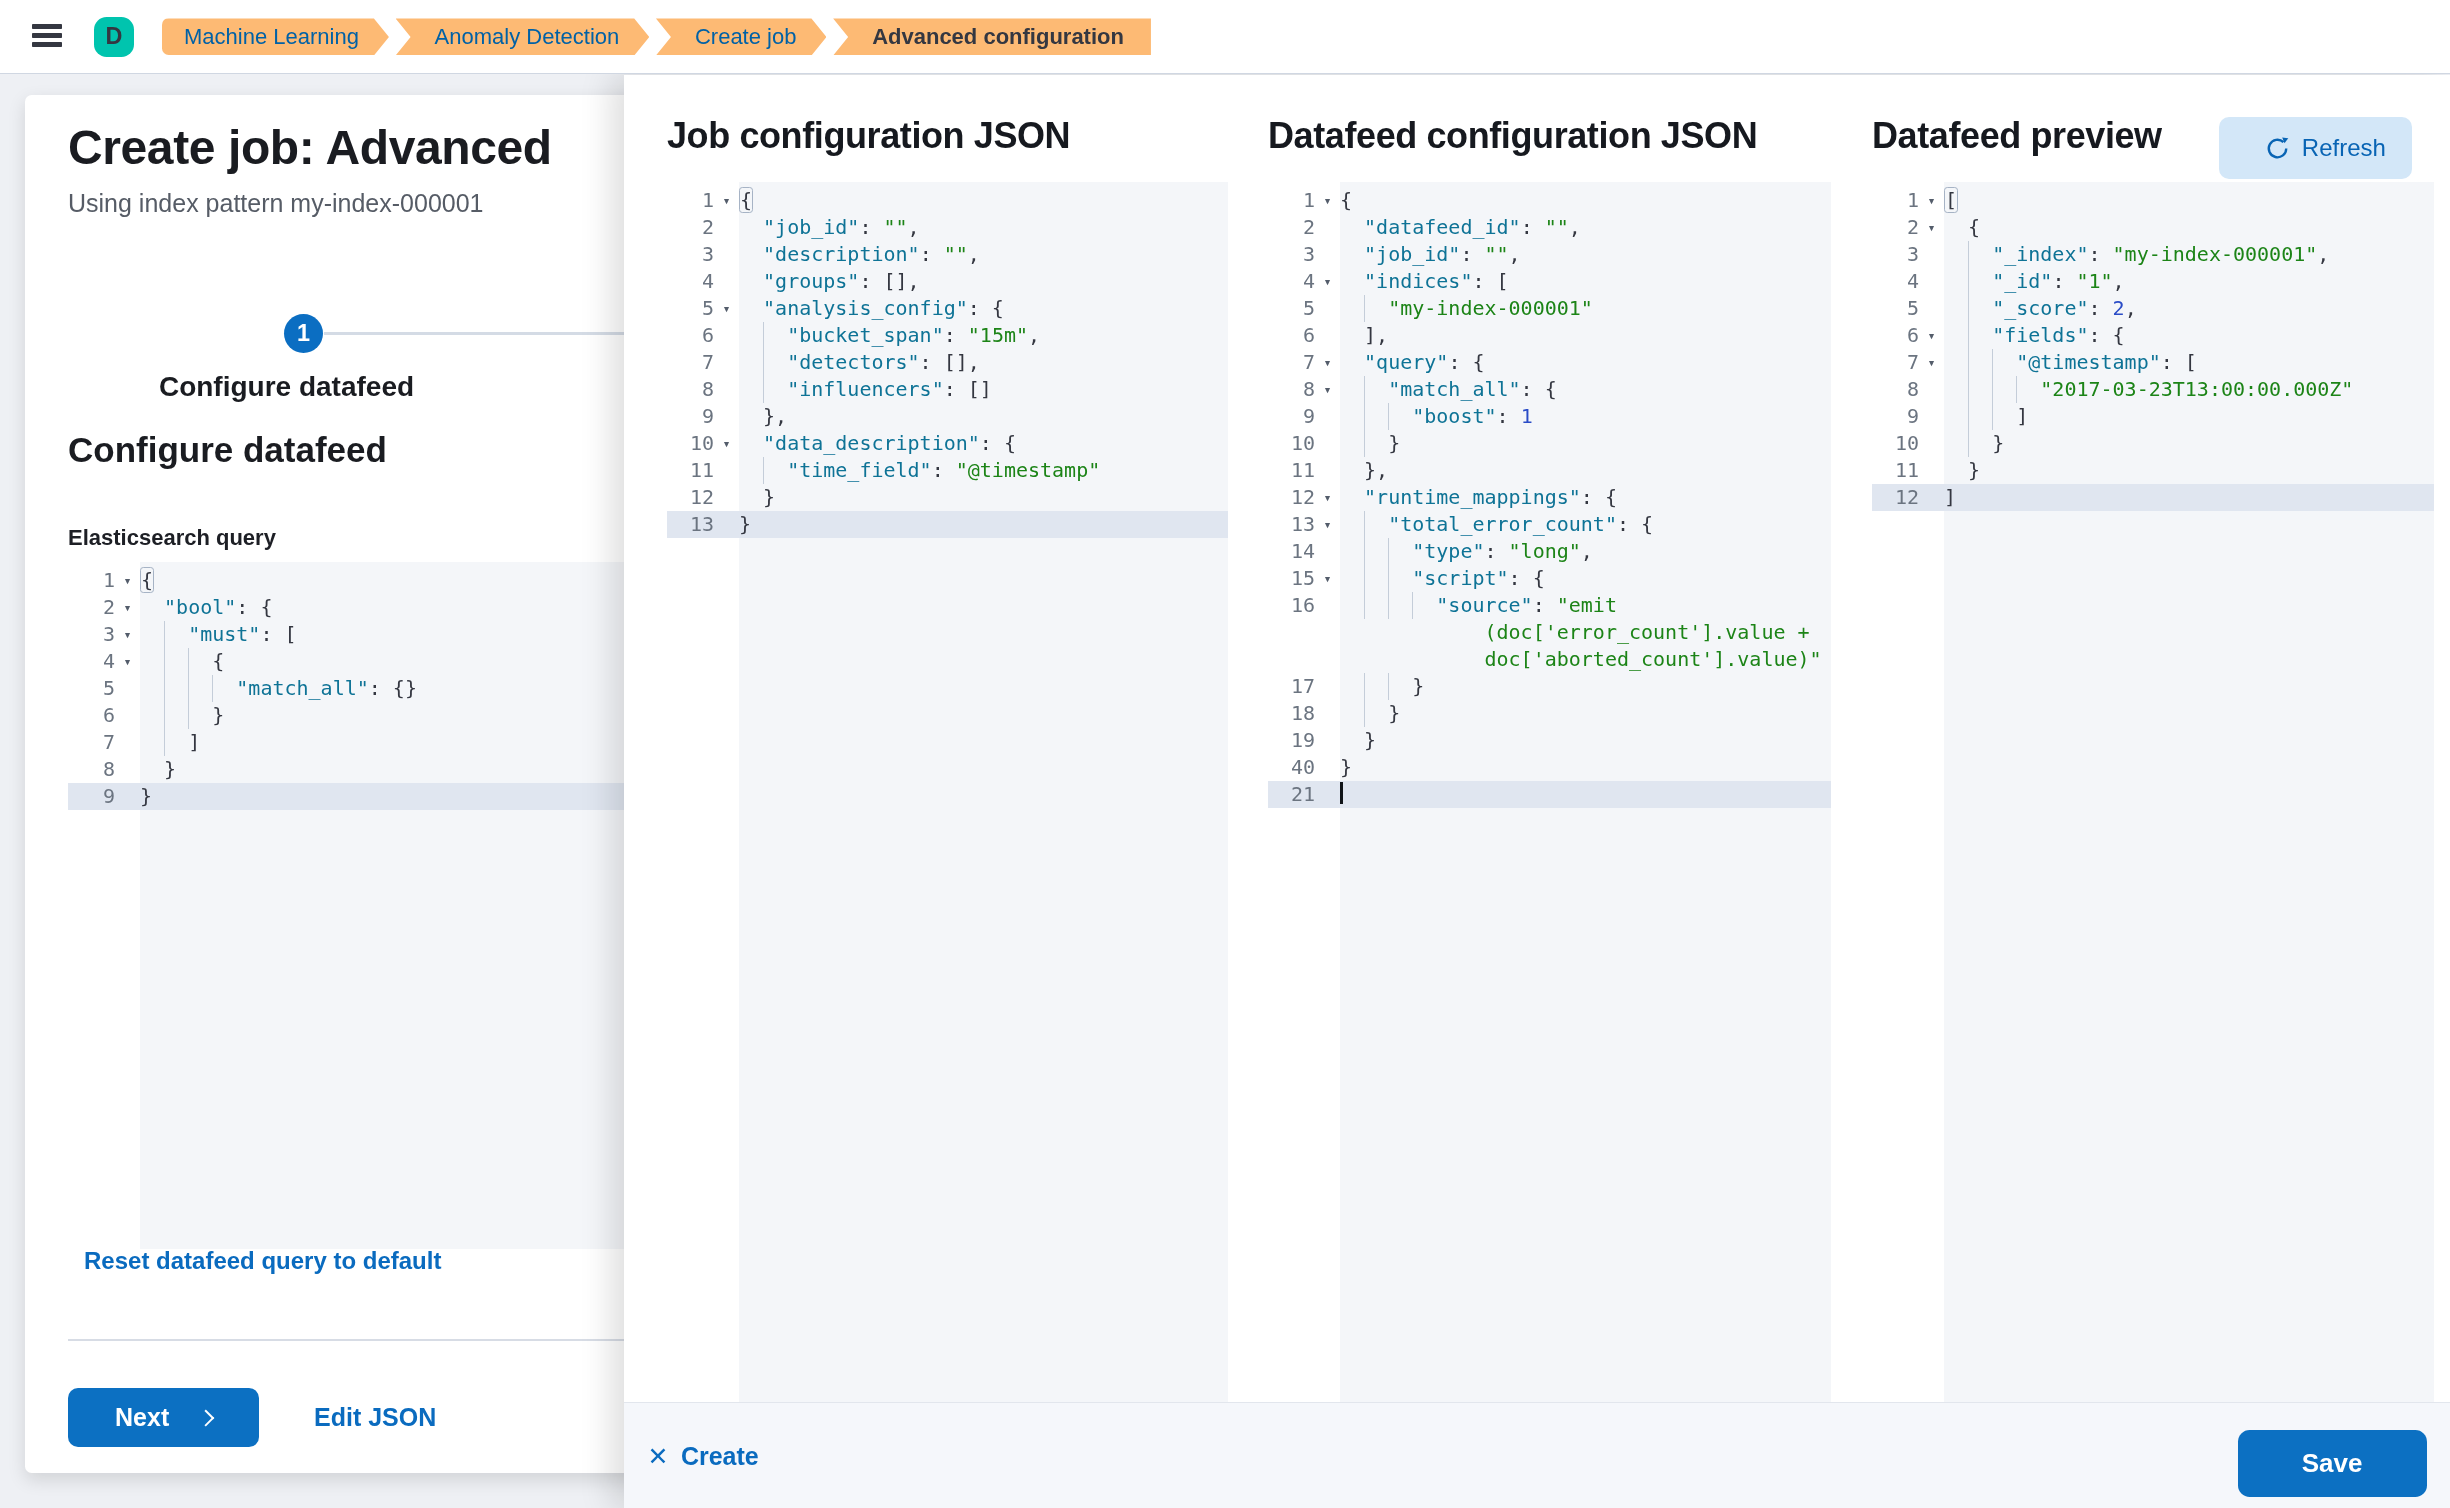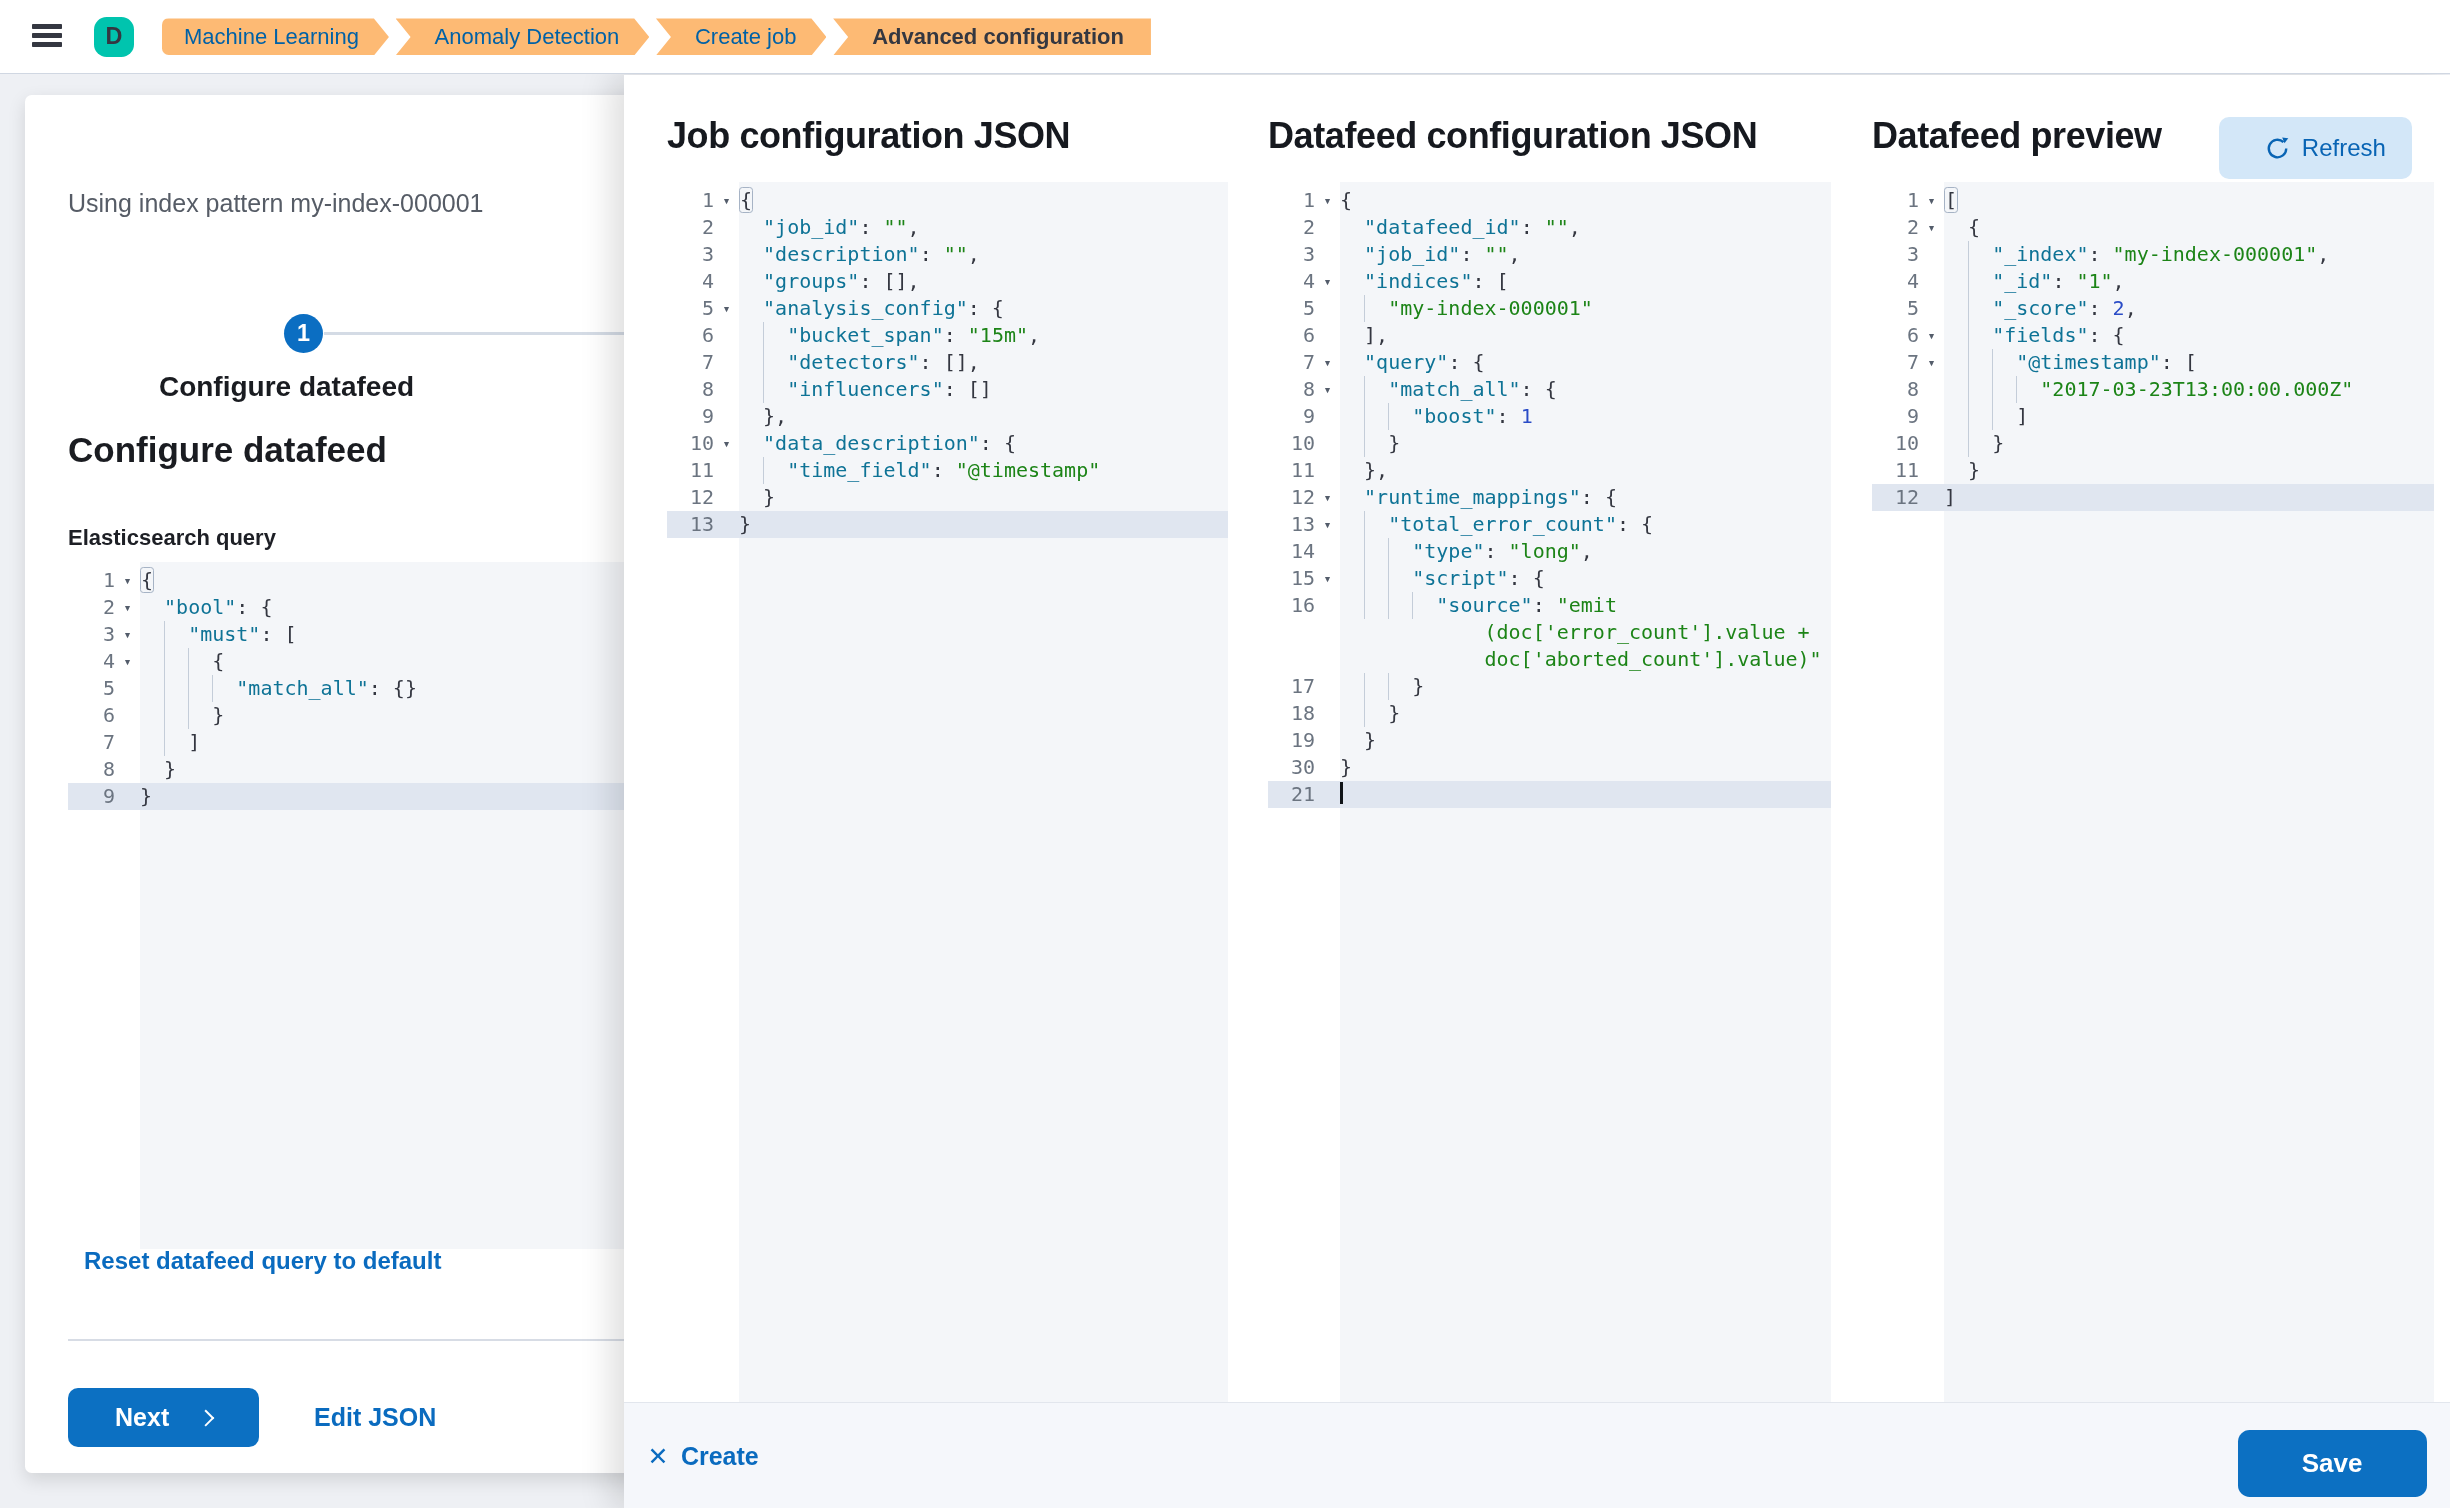--- a/index.html
+++ b/index.html
@@ -98,20 +98,21 @@
     <div class="avatar">D</div>
     <div class="crumbs">
       <div class="bc first">Machine Learning</div>
       <div class="bc mid">Anomaly Detection</div>
       <div class="bc mid">Create job</div>
       <div class="bc last">Advanced configuration</div>
     </div>
   </div>
 
   <div class="card">
+    <div class="card-title">Create job: Advanced</div>
     <div class="card-sub">Using index pattern my-index-000001</div>
 
     <div class="step-line"></div>
     <div class="step-circle">1</div>
     <div class="step-label">Configure datafeed</div>
 
     <div class="sec-heading">Configure datafeed</div>
     <div class="query-label">Elasticsearch query</div>
 
     <div class="ed es">
@@ -352,21 +353,21 @@
           <span class="ln">18</span>
           <span class="fold"></span>
           <span class="code"><span class="iu"></span><span class="iu gd"></span><span class="tk p">}</span></span>
         </div>
         <div class="cl">
           <span class="ln">19</span>
           <span class="fold"></span>
           <span class="code"><span class="iu"></span><span class="tk p">}</span></span>
         </div>
         <div class="cl">
-          <span class="ln">30</span>
+          <span class="ln">40</span>
           <span class="fold"></span>
           <span class="code"><span class="tk p">}</span></span>
         </div>
         <div class="cl active">
           <span class="ln">21</span>
           <span class="fold"></span>
           <span class="code"><span class="cursor"></span></span>
         </div>
       </div>
     <div class="ed e3">

